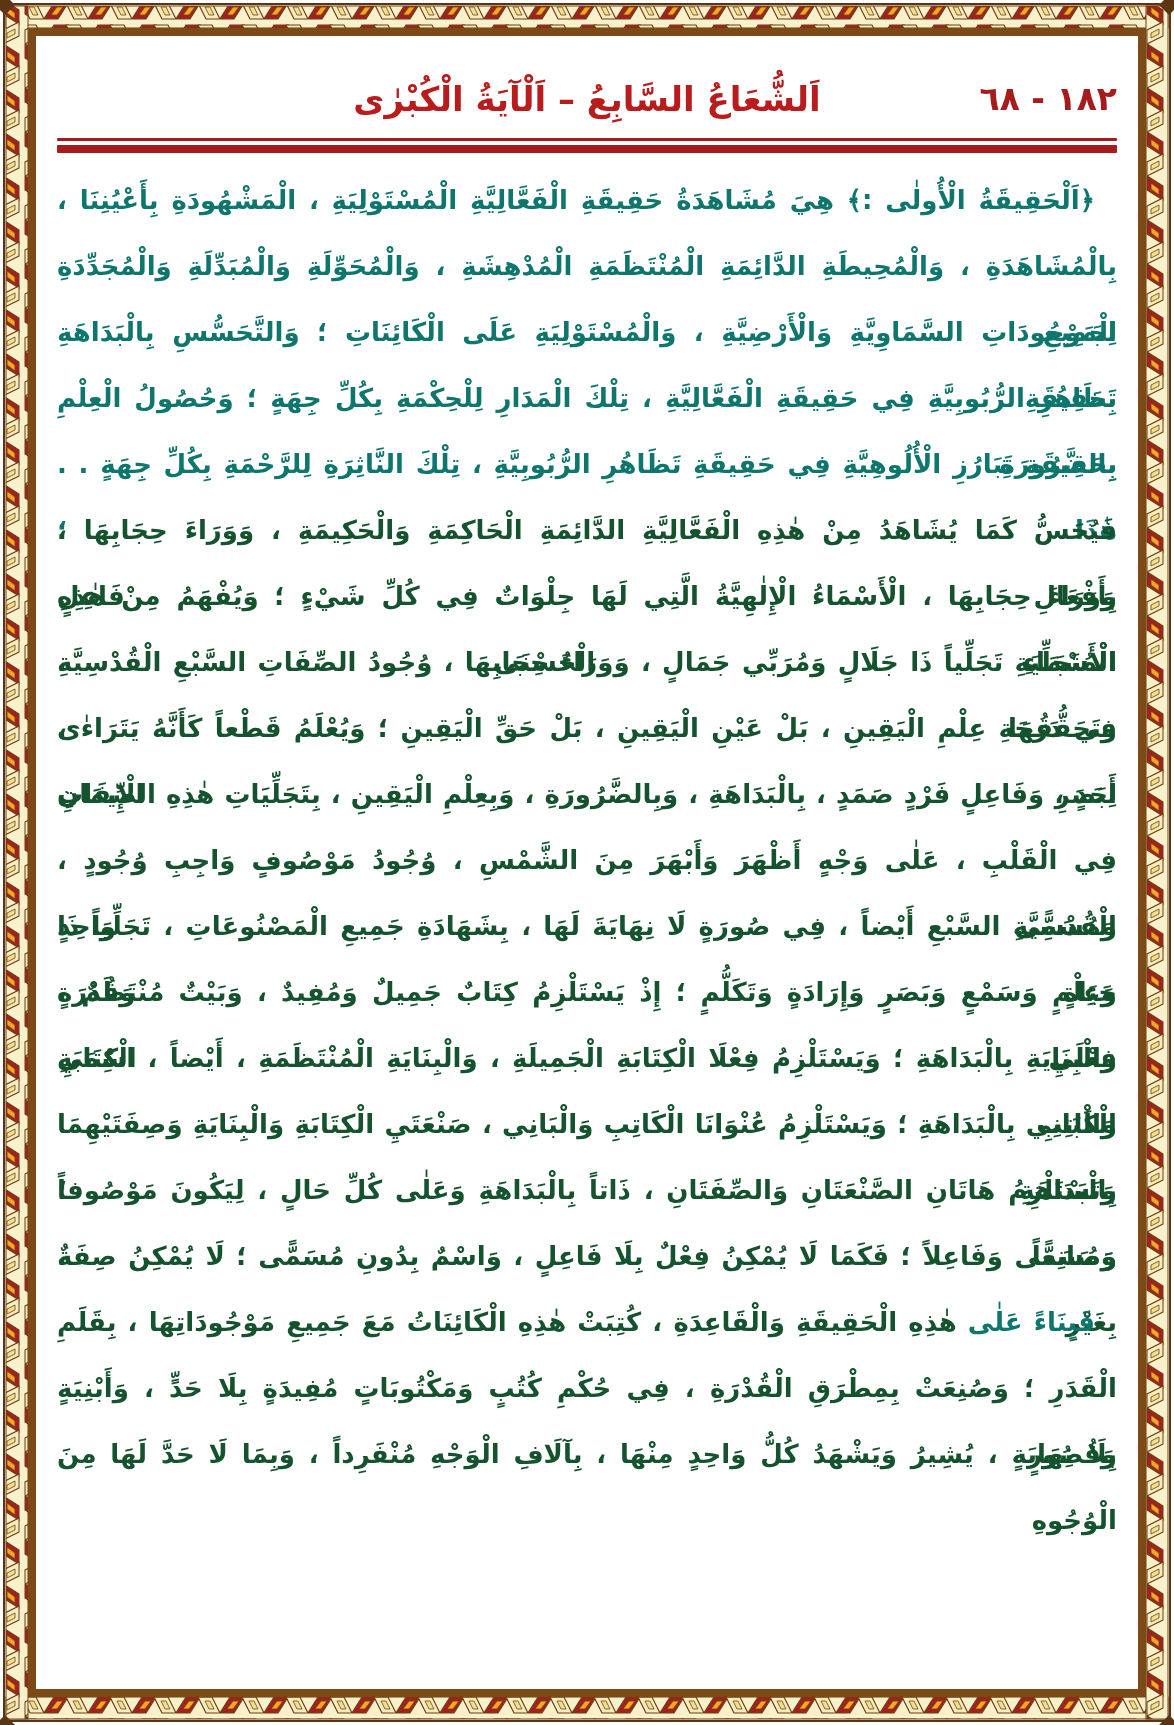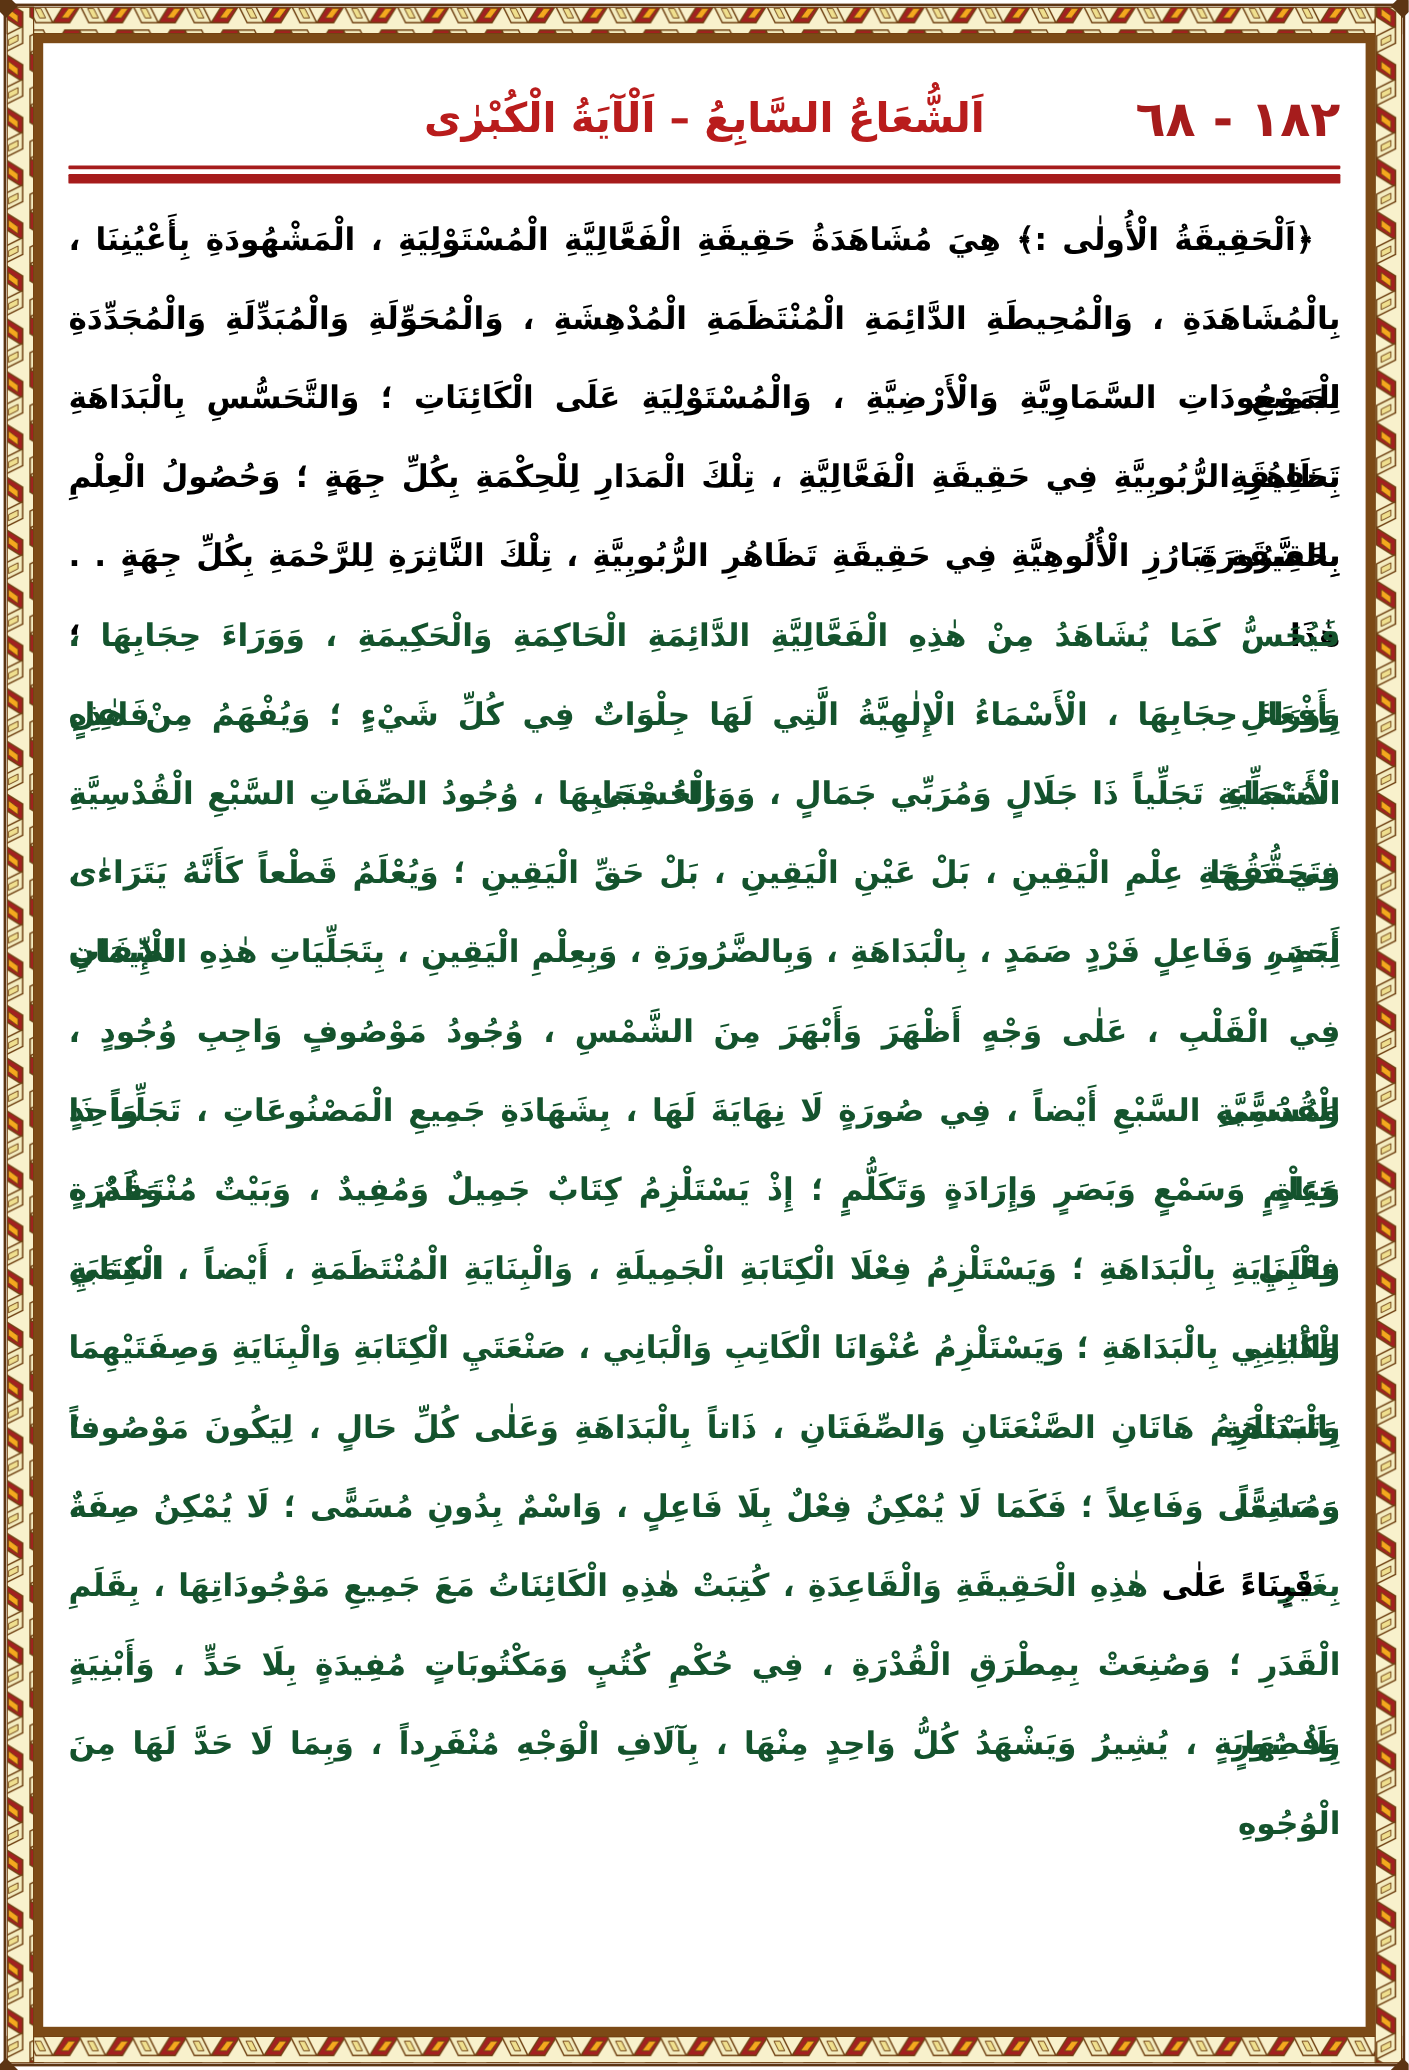--- a/index.html
+++ b/index.html
@@ -24,21 +24,21 @@
     font-size:34px;
     font-weight:700;
     line-height:74px;
     letter-spacing:0.5px;
   }
   .page-numbers{
     position:absolute;
     left:auto;right:aupx;
     right:0;top:0;
     color:#A61C1C;
-    font-size:41px;
+    font-size:33px;
     font-weight:700;
     line-height:74px;
   }
   .rule{background:#A61C1C;border-radius:1px;}
   .rule.thin{height:3px;margin-top:2px;}
   .rule.thick{height:8px;margin-top:4px;}
   .body-text{
     margin-top:14px;
     font-size:26px;
     font-weight:700;
@@ -50,21 +50,21 @@
     line-height:66px;
     text-align:justify;
     text-align-last:justify;
     overflow:visible;
   }
   .line.no-justify{
     text-align:right;
     text-align-last:auto;
   }
   .line.indent{padding-right:22px;}
-  .line .red{color:#000000;}
+  .line .red{color:#0f766e;}
   .line .black{color:#14532d;}
 </style>
 </head>
 <body>
 
 <div class="page">
 
   <svg class="frame-svg" viewBox="0 0 1174 1725" xmlns="http://www.w3.org/2000/svg" aria-hidden="true">
     <defs>
       <pattern id="patH" width="44" height="22" patternUnits="userSpaceOnUse">

